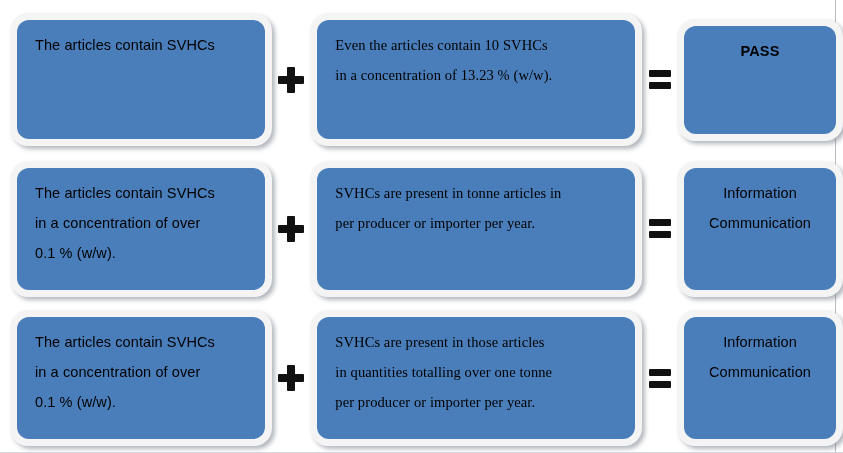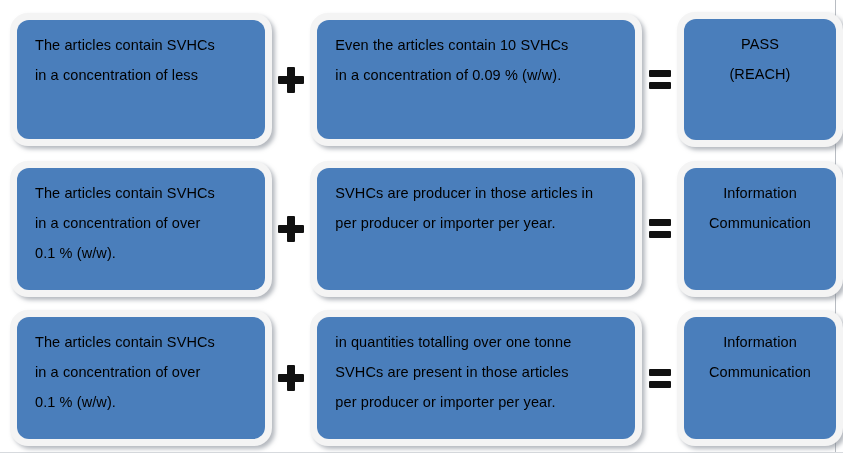--- a/index.html
+++ b/index.html
@@ -65,21 +65,21 @@
   
   .cell {
     display: flex;
     align-items: center;
     justify-content: center;
     box-sizing: border-box;
   }
 
   .cell-cond1 { width: 276px; padding-left: 10px; }
   .cell-op-plus { width: 42px; }
-  .cell-cond2 { width: 348px; }
+  .cell-cond2 { width: 348px; font-family: Liberation Serif, serif; }
   .cell-op-eq  { width: 38px; }
   .cell-result { width: 170px; }
 
   .box-shell {
     position: relative;
     box-sizing: border-box;
     background: #f4f4f4;
     border-radius: 18px;
     padding: 7px;
     box-shadow: 3px 3px 4px rgba(120,128,138,0.55);
@@ -112,21 +112,21 @@
     letter-spacing: 0.1px;
   }
   .box-result .line {
     line-height: 30px;
     font-size: 14.5px;
   }
 
   
   .r1 .box-cond1 { width: 248px; height: 119px; }
   .r1 .box-cond2 { width: 318px; height: 119px; }
-  .r1 .box-res   { width: 152px; height: 121px; }
+  .r1 .box-res   { width: 152px; height: 108px; font-weight: bold; }
 
   .r2 .box-cond1 { width: 248px; height: 122px; }
   .r2 .box-cond2 { width: 318px; height: 122px; }
   .r2 .box-res   { width: 152px; height: 122px; }
 
   .r3 .box-cond1 { width: 248px; height: 122px; }
   .r3 .box-cond2 { width: 318px; height: 122px; }
   .r3 .box-res   { width: 152px; height: 122px; }
 
   
@@ -176,50 +176,48 @@
   <div class="edge-bottom"></div>
 
   <div class="rows">
 
     <div class="row row-1 r1">
 
       <div class="cell cell-cond1">
         <div class="box-shell">
           <div class="box box-cond box-cond1">
             <div class="line">The articles contain SVHCs</div>
-            <div class="line">in a concentration of less</div>
           </div>
         </div>
       </div>
 
       <div class="cell cell-op-plus">
         <div class="op-plus"></div>
       </div>
 
       <div class="cell cell-cond2">
         <div class="box-shell">
           <div class="box box-cond box-cond2">
             <div class="line">Even the articles contain 10 SVHCs</div>
-            <div class="line">in a concentration of 0.09 % (w/w).</div>
+            <div class="line">in a concentration of 13.23 % (w/w).</div>
           </div>
         </div>
       </div>
 
       <div class="cell cell-op-eq">
         <div class="op-eq">
           <div class="bar bar-top"></div>
           <div class="bar bar-bot"></div>
         </div>
       </div>
 
       <div class="cell cell-result">
         <div class="box-shell">
           <div class="box box-result box-res">
             <div class="line">PASS</div>
-            <div class="line">(REACH)</div>
           </div>
         </div>
       </div>
 
     </div>
 
     <div class="row row-2 r2">
 
       <div class="cell cell-cond1">
         <div class="box-shell">
@@ -231,21 +229,21 @@
         </div>
       </div>
 
       <div class="cell cell-op-plus">
         <div class="op-plus"></div>
       </div>
 
       <div class="cell cell-cond2">
         <div class="box-shell">
           <div class="box box-cond box-cond2">
-            <div class="line">SVHCs are producer in those articles in</div>
+            <div class="line">SVHCs are present in tonne articles in</div>
             <div class="line">per producer or importer per year.</div>
           </div>
         </div>
       </div>
 
       <div class="cell cell-op-eq">
         <div class="op-eq">
           <div class="bar bar-top"></div>
           <div class="bar bar-bot"></div>
         </div>
@@ -274,22 +272,22 @@
         </div>
       </div>
 
       <div class="cell cell-op-plus">
         <div class="op-plus"></div>
       </div>
 
       <div class="cell cell-cond2">
         <div class="box-shell">
           <div class="box box-cond box-cond2">
+            <div class="line">SVHCs are present in those articles</div>
             <div class="line">in quantities totalling over one tonne</div>
-            <div class="line">SVHCs are present in those articles</div>
             <div class="line">per producer or importer per year.</div>
           </div>
         </div>
       </div>
 
       <div class="cell cell-op-eq">
         <div class="op-eq">
           <div class="bar bar-top"></div>
           <div class="bar bar-bot"></div>
         </div>

